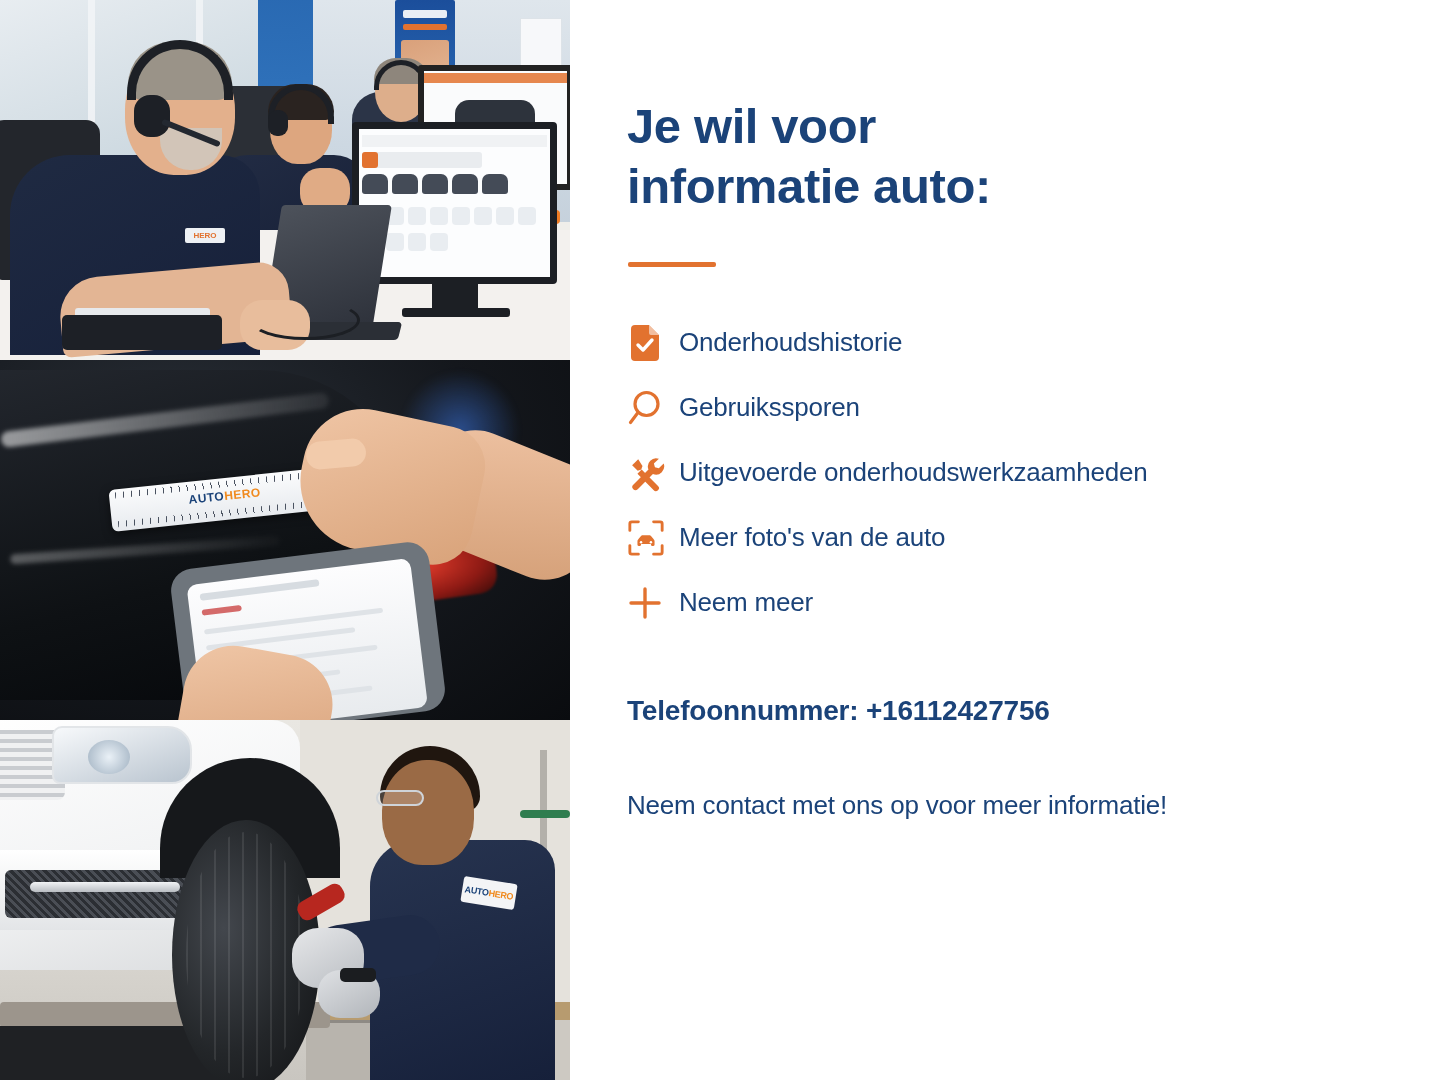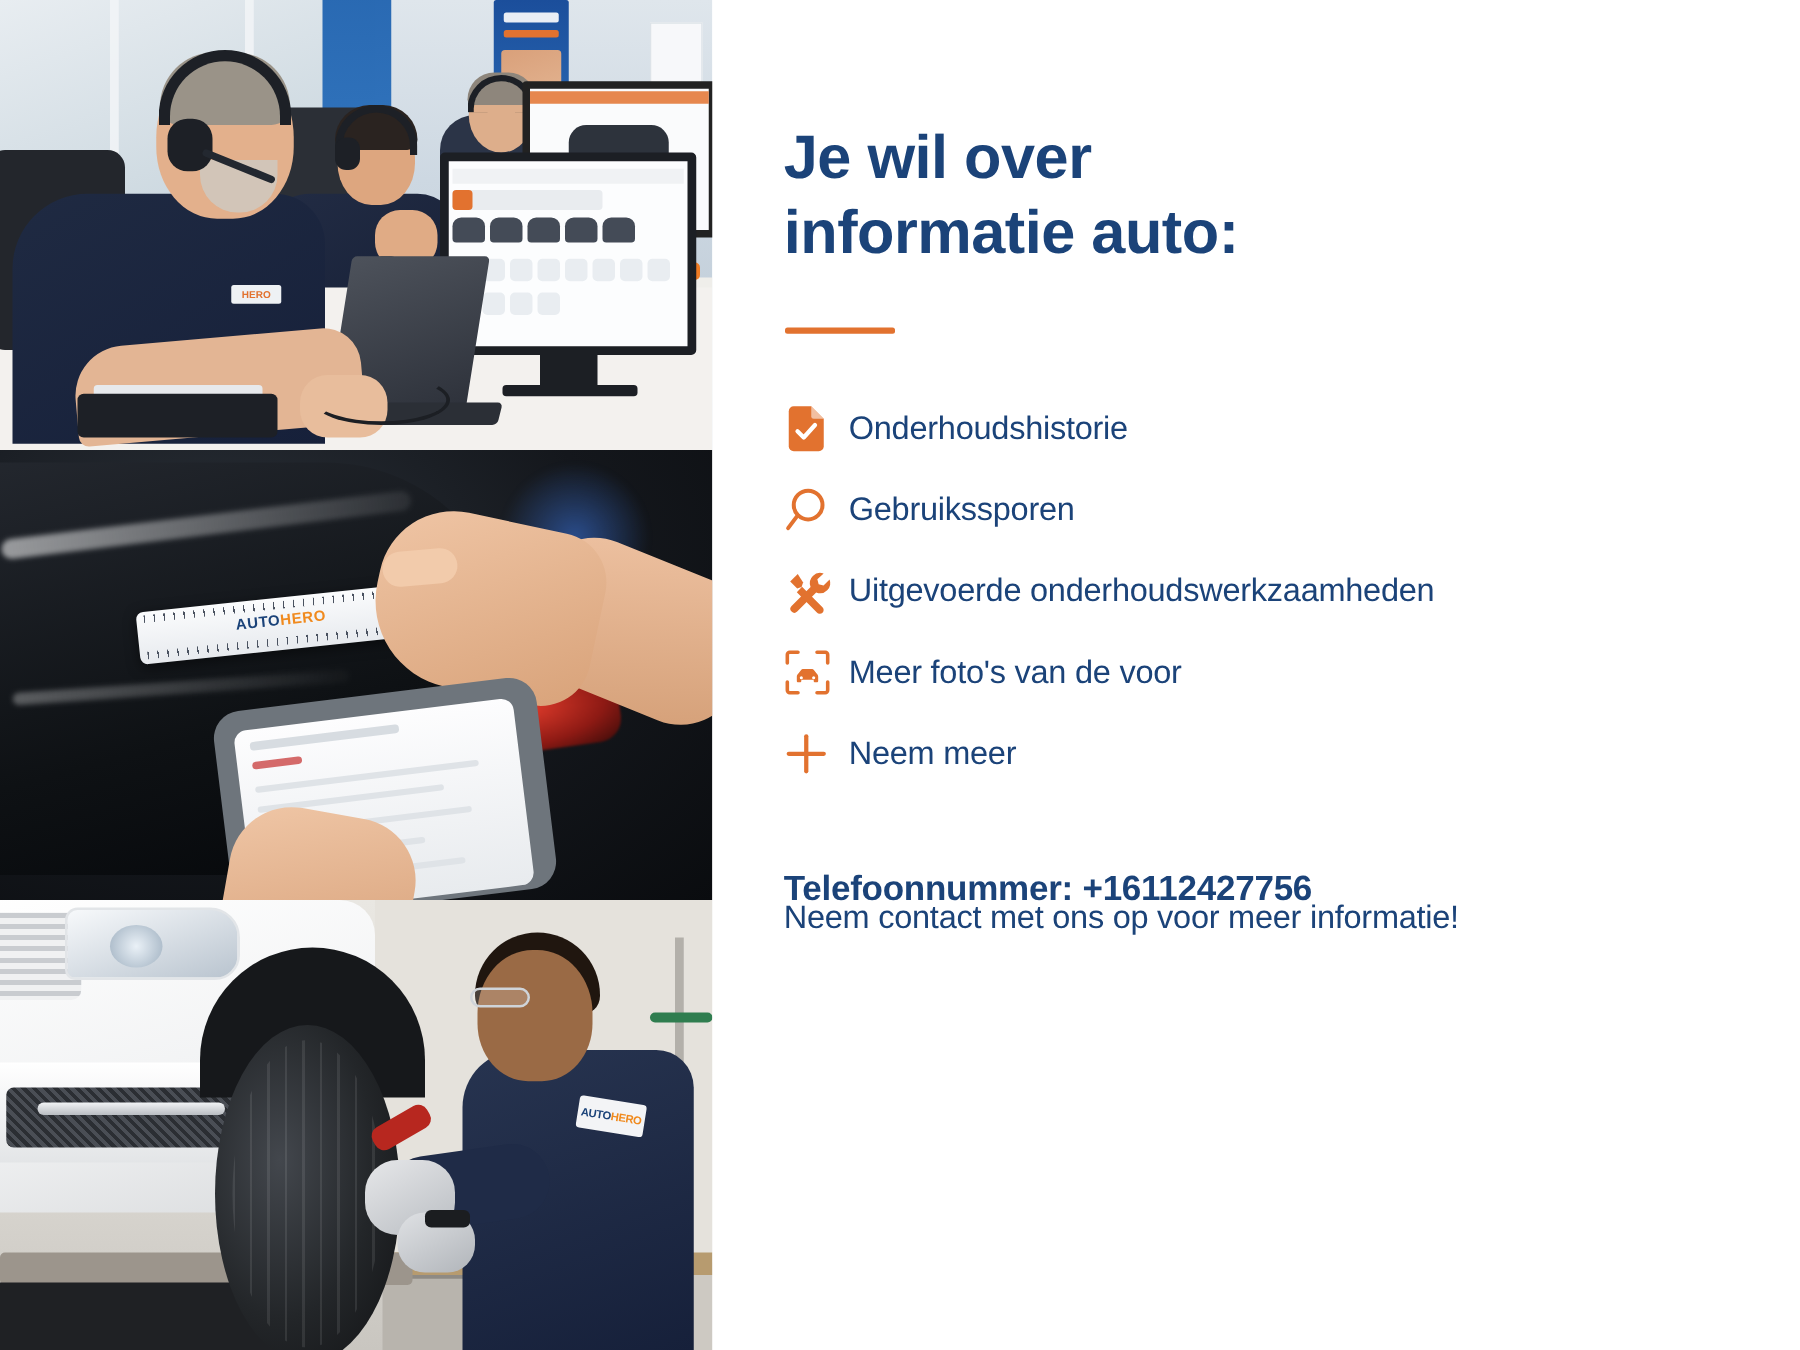--- a/index.html
+++ b/index.html
@@ -214,21 +214,21 @@
       letter-spacing:-.4px; }
   .divider { position:absolute; left:58px; top:262px; width:88px; height:5px;
       background:#e2722f; border-radius:2px; }
 
   .features { position:absolute; left:57px; top:310px; width:740px; }
   .feature { display:flex; align-items:center; height:65px; }
   .feature .ico { width:52px; flex:0 0 52px; display:flex; align-items:center; justify-content:flex-start; }
   .feature .lbl { font-size:26px; color:#1b4379; letter-spacing:-.2px; }
 
   .phone { position:absolute; left:57px; top:695px; font-size:28px; font-weight:bold; color:#1b4379; letter-spacing:-.2px;}
-  .contact { position:absolute; left:57px; top:714px; width:730px; font-size:26px; color:#1b4379; line-height:1.48; letter-spacing:-.2px;}
+  .contact { position:absolute; left:57px; top:786px; width:730px; font-size:26px; color:#1b4379; line-height:1.48; letter-spacing:-.2px;}
 </style>
 </head>
 <body>
 
 <div class="page">
 
   <div class="photo-col">
 
     <div class="photo photo-1">
       <div class="p1-bg"></div>
@@ -357,21 +357,21 @@
       <div class="p3-watch"></div>
       <div class="p3-patch">
         <span class="a">AUTO</span><span class="b">HERO</span>
       </div>
     </div>
   </div>
 
   <div class="content">
 
     <h1 class="headline">
-      <span>Je wil over</span><br>
+      <span>Je wil voor</span><br>
       <span>informatie auto:</span>
     </h1>
 
     <div class="divider"></div>
 
     <div class="features">
 
       <div class="feature">
         <span class="ico">
           <svg width="34" height="38" viewBox="0 0 34 38">
@@ -419,21 +419,21 @@
               <path d="M12 37 H5 a2 2 0 0 1 -2 -2 v-7"></path>
             </g>
             <g fill="#e2722f">
               <path d="M11 23.5 c0 -1 0.5 -1.6 1.3 -2.6 l2 -2.6 c0.7 -0.9 1.3 -1.3 2.5 -1.3 h6.4 c1.2 0 1.8 0.4 2.5 1.3 l2 2.6 c0.8 1 1.3 1.6 1.3 2.6 v3.6 c0 0.7 -0.5 1.2 -1.2 1.2 h-1.4 c-0.7 0 -1.2 -0.5 -1.2 -1.2 v-0.9 H14.8 v0.9 c0 0.7 -0.5 1.2 -1.2 1.2 h-1.4 c-0.7 0 -1.2 -0.5 -1.2 -1.2 Z"></path>
               <rect x="13.5" y="19.2" width="13" height="2.6" fill="#ffffff" opacity="0"></rect>
             </g>
             <circle cx="14.8" cy="24.4" r="1.3" fill="#ffffff"></circle>
             <circle cx="25.2" cy="24.4" r="1.3" fill="#ffffff"></circle>
           </svg>
         </span>
-        <span class="lbl">Meer foto's van de voor</span>
+        <span class="lbl">Meer foto's van de auto</span>
       </div>
 
       <div class="feature">
         <span class="ico">
           <svg width="36" height="36" viewBox="0 0 36 36">
             <line x1="18" y1="4" x2="18" y2="32" stroke="#e2722f" stroke-width="3.4" stroke-linecap="round"></line>
             <line x1="4" y1="18" x2="32" y2="18" stroke="#e2722f" stroke-width="3.4" stroke-linecap="round"></line>
           </svg>
         </span>
         <span class="lbl">Neem meer</span>

